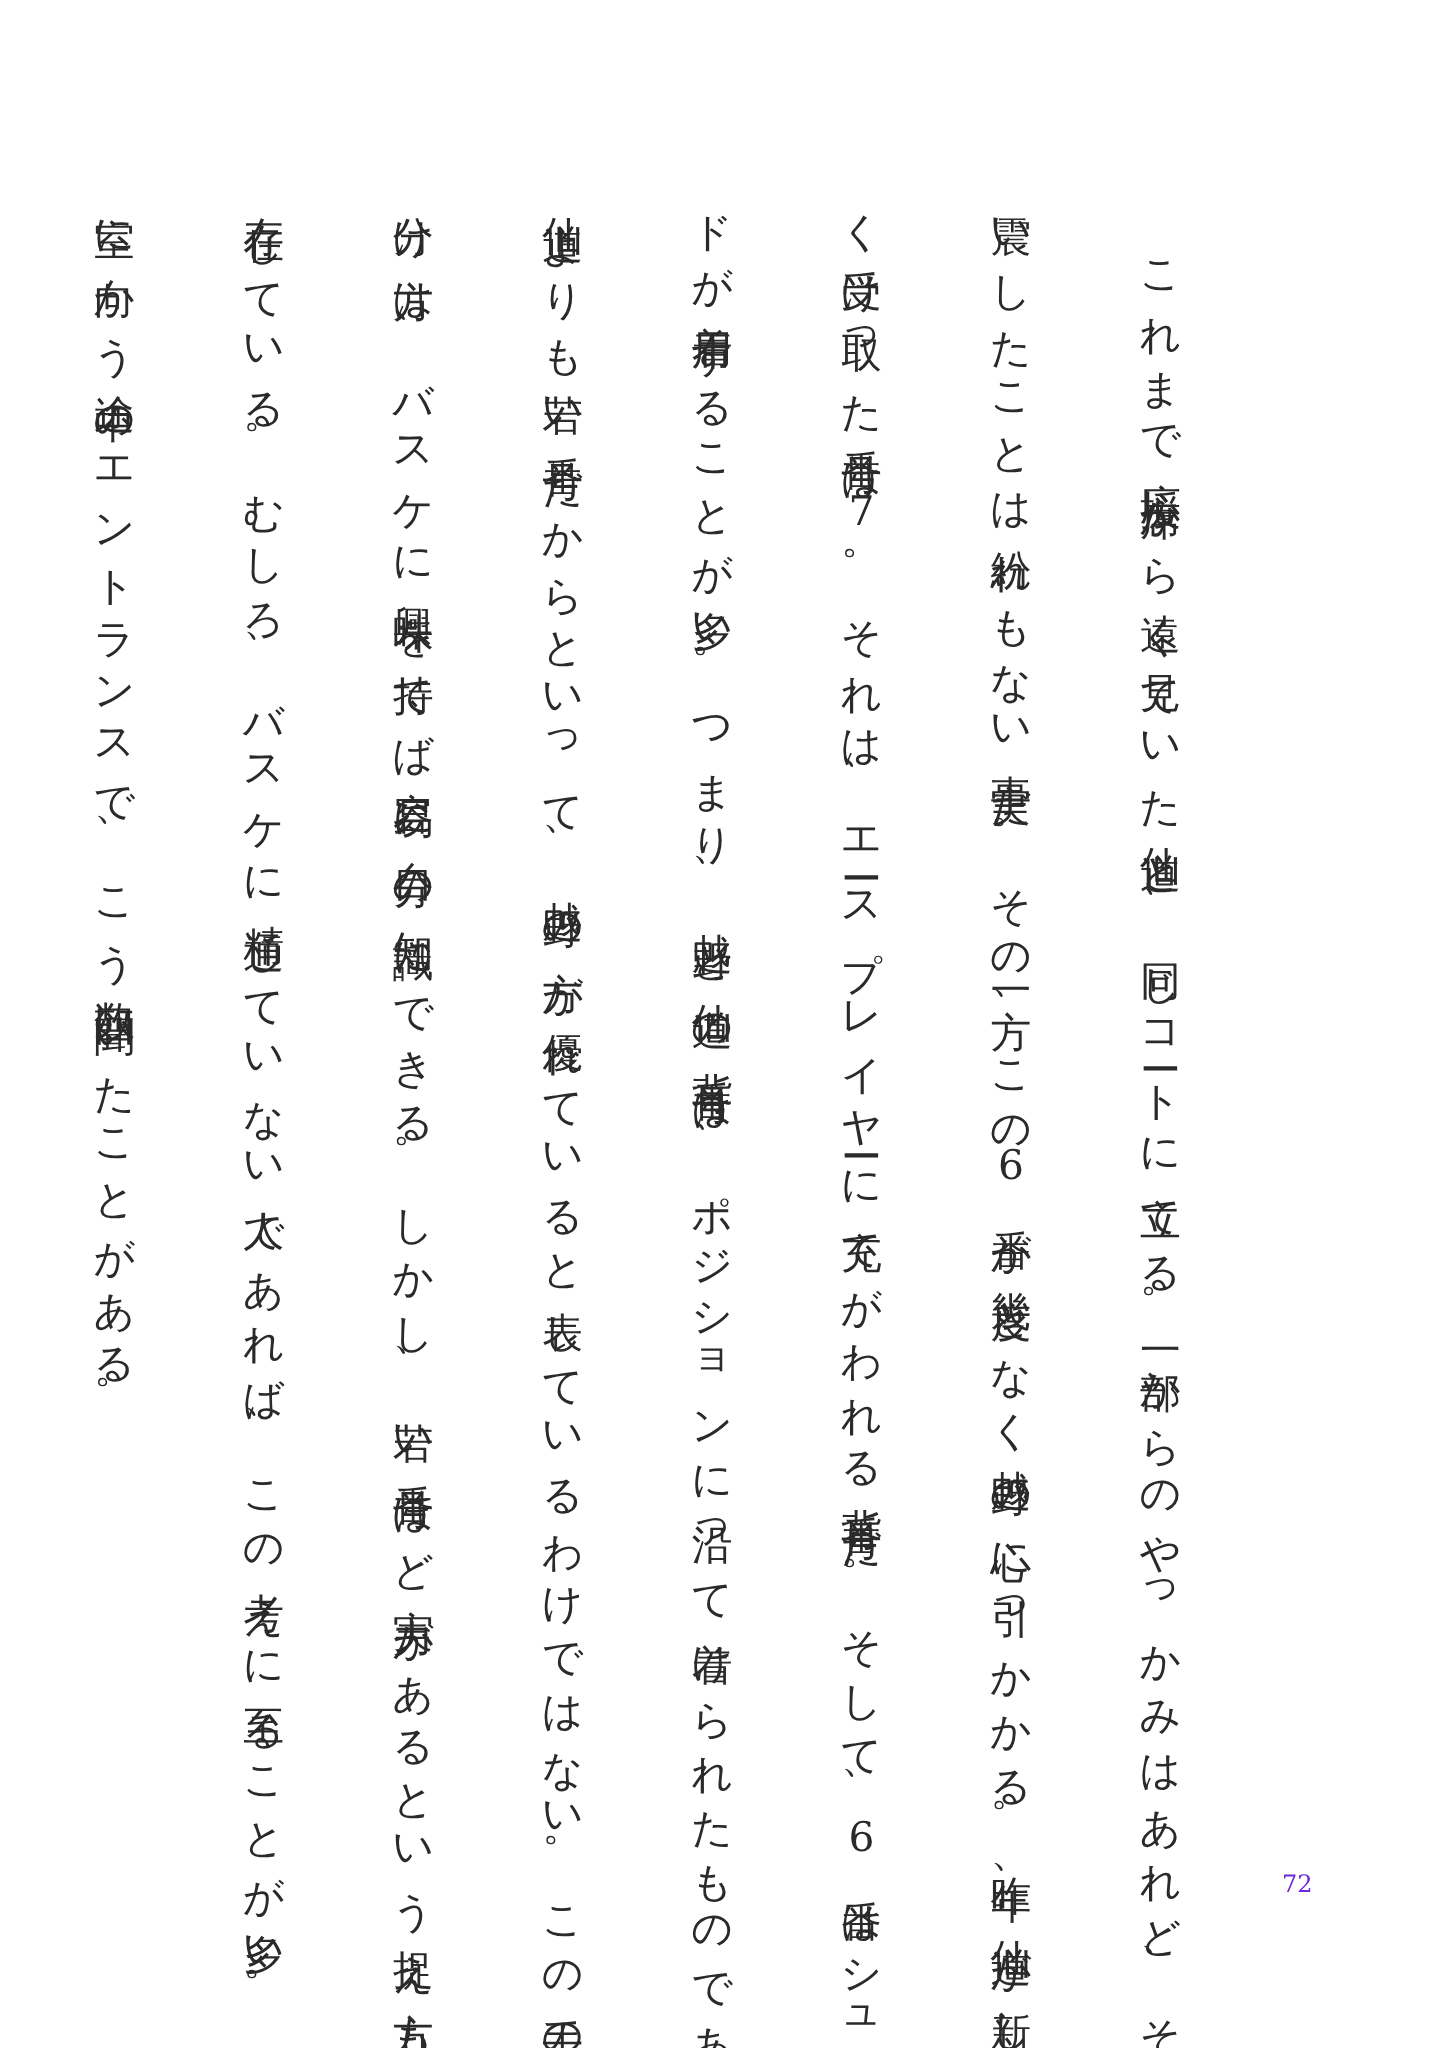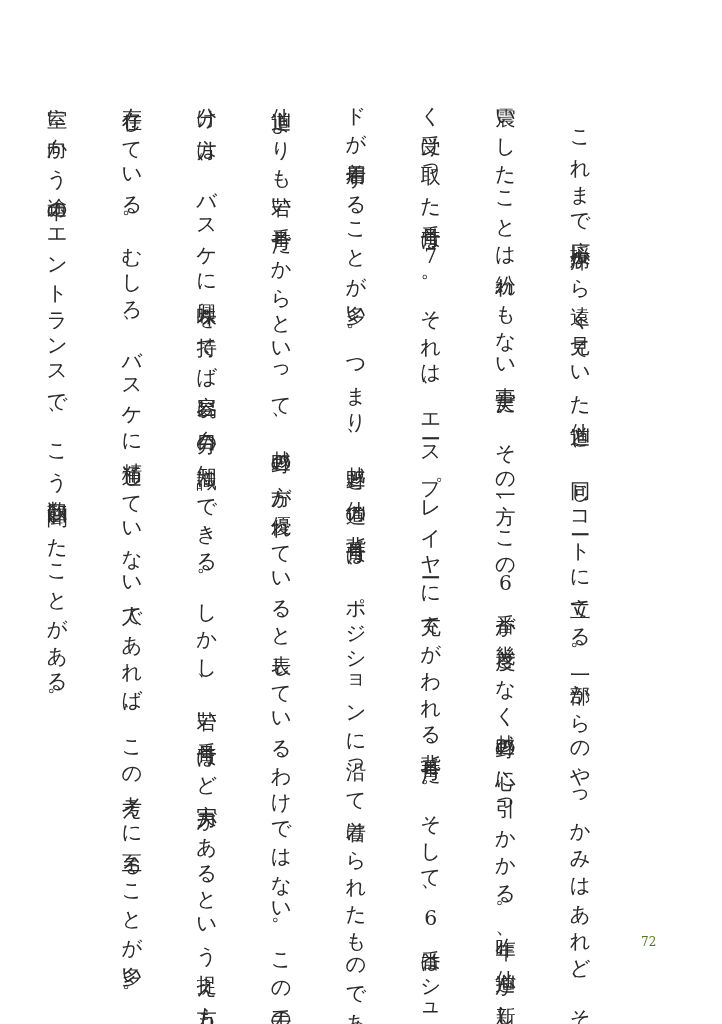--- a/index.html
+++ b/index.html
@@ -39,21 +39,21 @@
       display: block;
       margin: 0;
       padding: 0;
     }
     .page-number {
       position: absolute;
       left: 641px;
       top: 935px;
       font-family: "DejaVu Serif", "Liberation Serif", serif;
       font-size: 12px;
-      color: #4d7c0f;
+      color: #6d28d9;
       letter-spacing: 0;
     }
   </style>
 </head>
 <body>
 
 <div class="page">
   <div class="text-block">
     <span class="line">　これまで応援席から遠く見ていた仙道と、同じコートに立てる。一部からのやっかみはあれど、その歓喜に身</span>
     <span class="line">震いしたことは紛れもない事実だ。その一方、この6番が幾度となく越野の心に引っかかる。昨年、仙道が新し</span>

